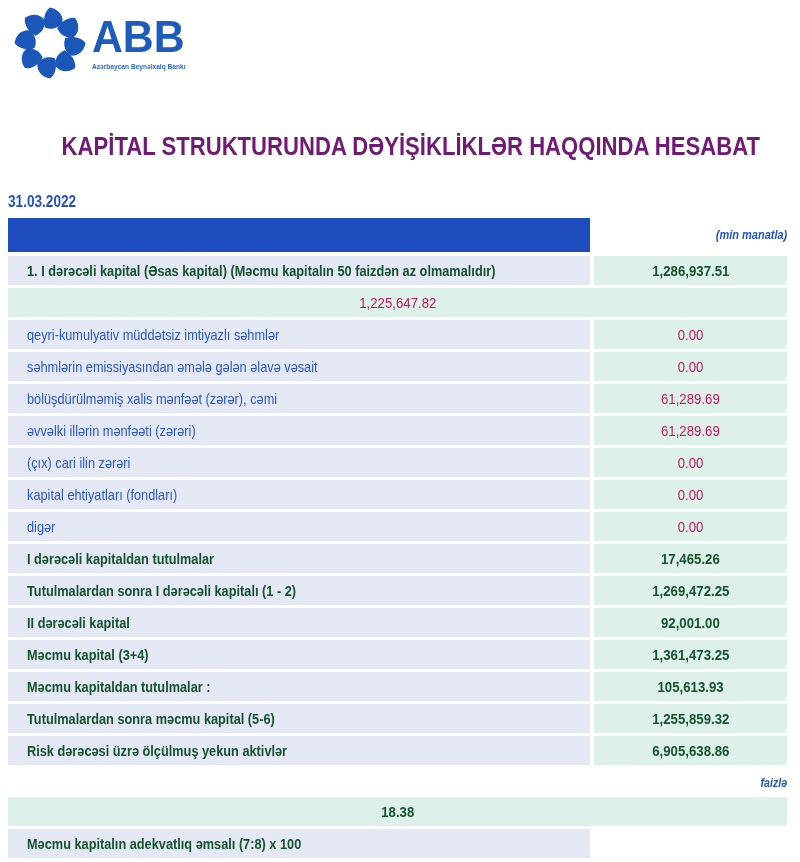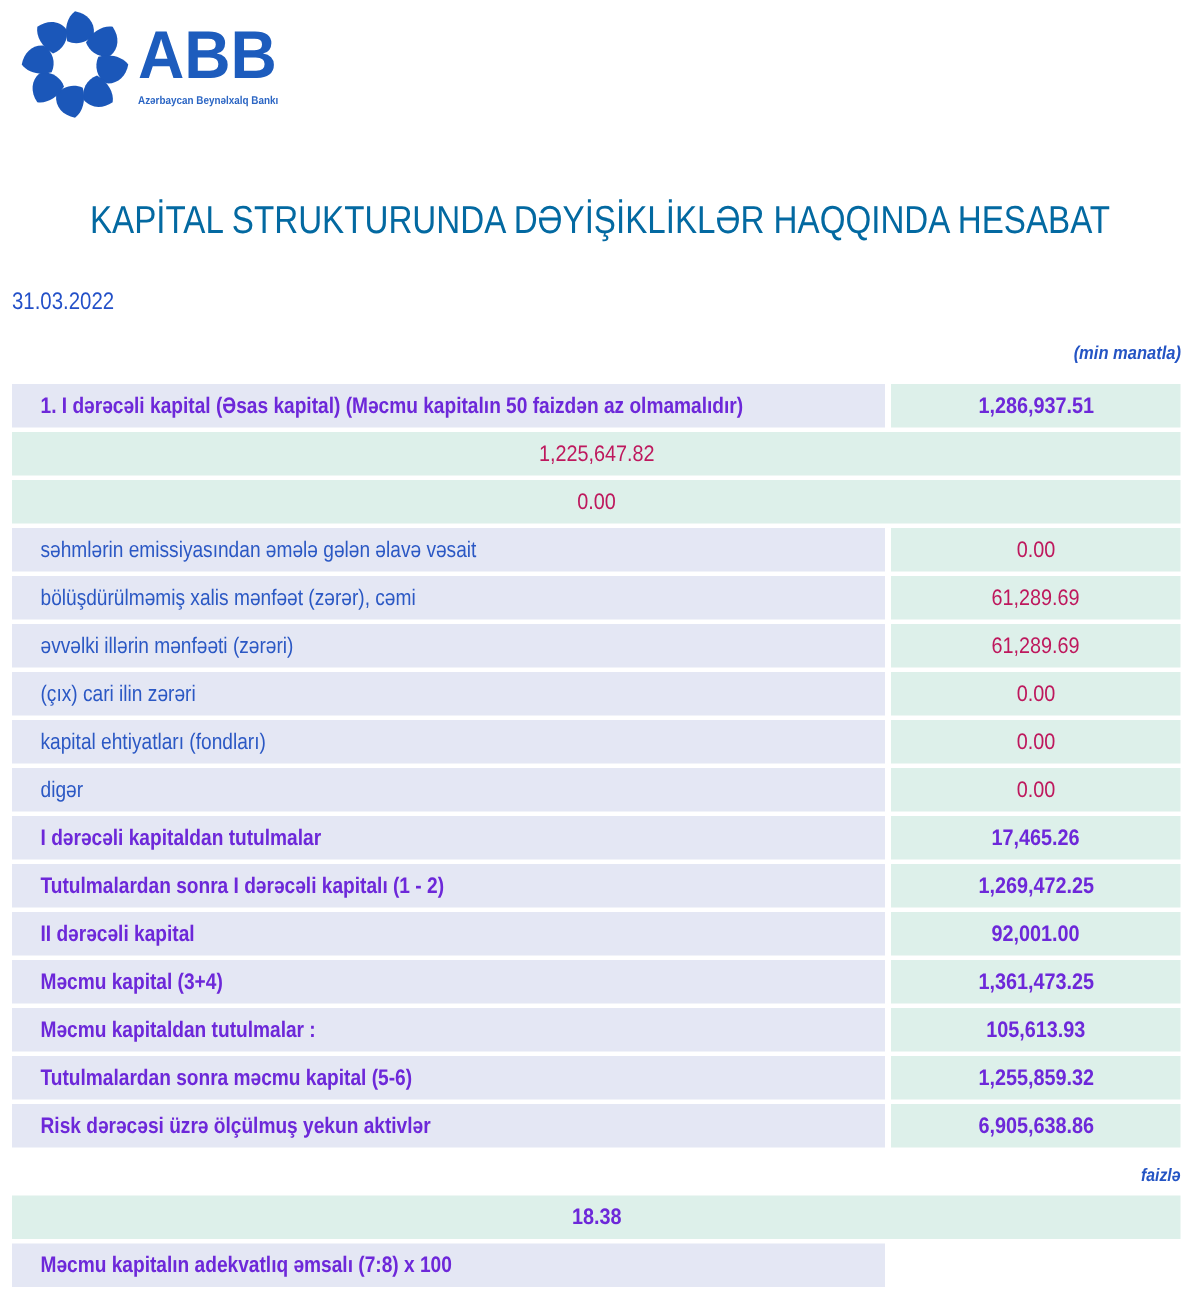--- a/index.html
+++ b/index.html
@@ -21,55 +21,55 @@
     letter-spacing:0px; display:inline-block; transform:scaleX(0.95); transform-origin:left center;
   }
   .logo-sub {
     font-size:7.5px; color:#2c66c4; margin-top:3px; white-space:nowrap;
     display:block; transform:scaleX(0.88); transform-origin:left center; font-weight:bold;
   }
 
   
   .page-title {
     position:absolute; top:131px; left:0; width:800px; text-align:right;
-    font-size:26px; font-weight:normal; color:#0369a1; white-space:nowrap;
+    font-size:26px; font-weight:bold; color:#701a75; white-space:nowrap;
   }
   .page-title span { display:inline-block; transform:scaleX(0.85); transform-origin:center; }
 
   .report-date {
     position:absolute; top:193px; left:8px;
-    font-size:16px; color:#2350c8; font-weight:normal; white-space:nowrap;
+    font-size:16px; color:#2350c8; font-weight:bold; white-space:nowrap;
   }
   .report-date span { display:inline-block; transform:scaleX(0.85); transform-origin:left center; }
 
   
   .table-wrap { position:absolute; top:218px; left:8px; width:779px; }
 
-  .thead { display:flex; height:34px; margin-bottom:4px;flex-direction:column; }
+  .thead { display:flex; height:34px; margin-bottom:4px; }
   .hbar { width:582px; margin-right:4px; background:#1e4cbe; }
   .hnote {
     flex:1; display:flex; align-items:center; justify-content:flex-end;
     font-style:italic; font-size:12.5px; color:#2454c4; font-weight:bold;
   }
   .hnote span { display:inline-block; transform:scaleX(0.88); transform-origin:right center; }
 
   .trow { display:flex; height:29px; margin-bottom:3px; }
   .tlabel {
     width:582px; margin-right:4px; background:#e4e7f4;
     display:flex; align-items:center; padding-left:19px;
     font-size:15px; color:#2b58c4; white-space:nowrap; overflow:hidden;
   }
   .tlabel span { display:inline-block; transform:scaleX(0.85); transform-origin:left center; }
   .tvalue {
     flex:1; background:#ddf0ea;
     display:flex; align-items:center; justify-content:center;
     font-size:15px; color:#be185d; white-space:nowrap;
   }
   .tvalue span { display:inline-block; transform:scaleX(0.88); transform-origin:center; }
-  .trow.bold .tlabel, .trow.bold .tvalue { font-weight:bold; color:#6d28d9; }
+  .trow.bold .tlabel, .trow.bold .tvalue { font-weight:bold; color:#14532d; }
 
   .ratios-note {
     height:29px; display:flex; align-items:center; justify-content:flex-end;
     font-style:italic; font-size:12px; color:#2454c4; font-weight:bold;
   }
   .ratios-note span { display:inline-block; transform:scaleX(0.88); transform-origin:right center; }
 </style>
 </head>
 <body>
 
@@ -136,20 +136,23 @@
           <div class="tvalue">
             <span>1,286,937.51</span>
           </div>
         </div>
         <div class="trow">
           <div class="tvalue">
             <span>1,225,647.82</span>
           </div>
         </div>
         <div class="trow">
+          <div class="tlabel">
+            <span>qeyri-kumulyativ müddətsiz imtiyazlı səhmlər</span>
+          </div>
           <div class="tvalue">
             <span>0.00</span>
           </div>
         </div>
         <div class="trow">
           <div class="tlabel">
             <span>səhmlərin emissiyasından əmələ gələn  əlavə vəsait</span>
           </div>
           <div class="tvalue">
             <span>0.00</span>

